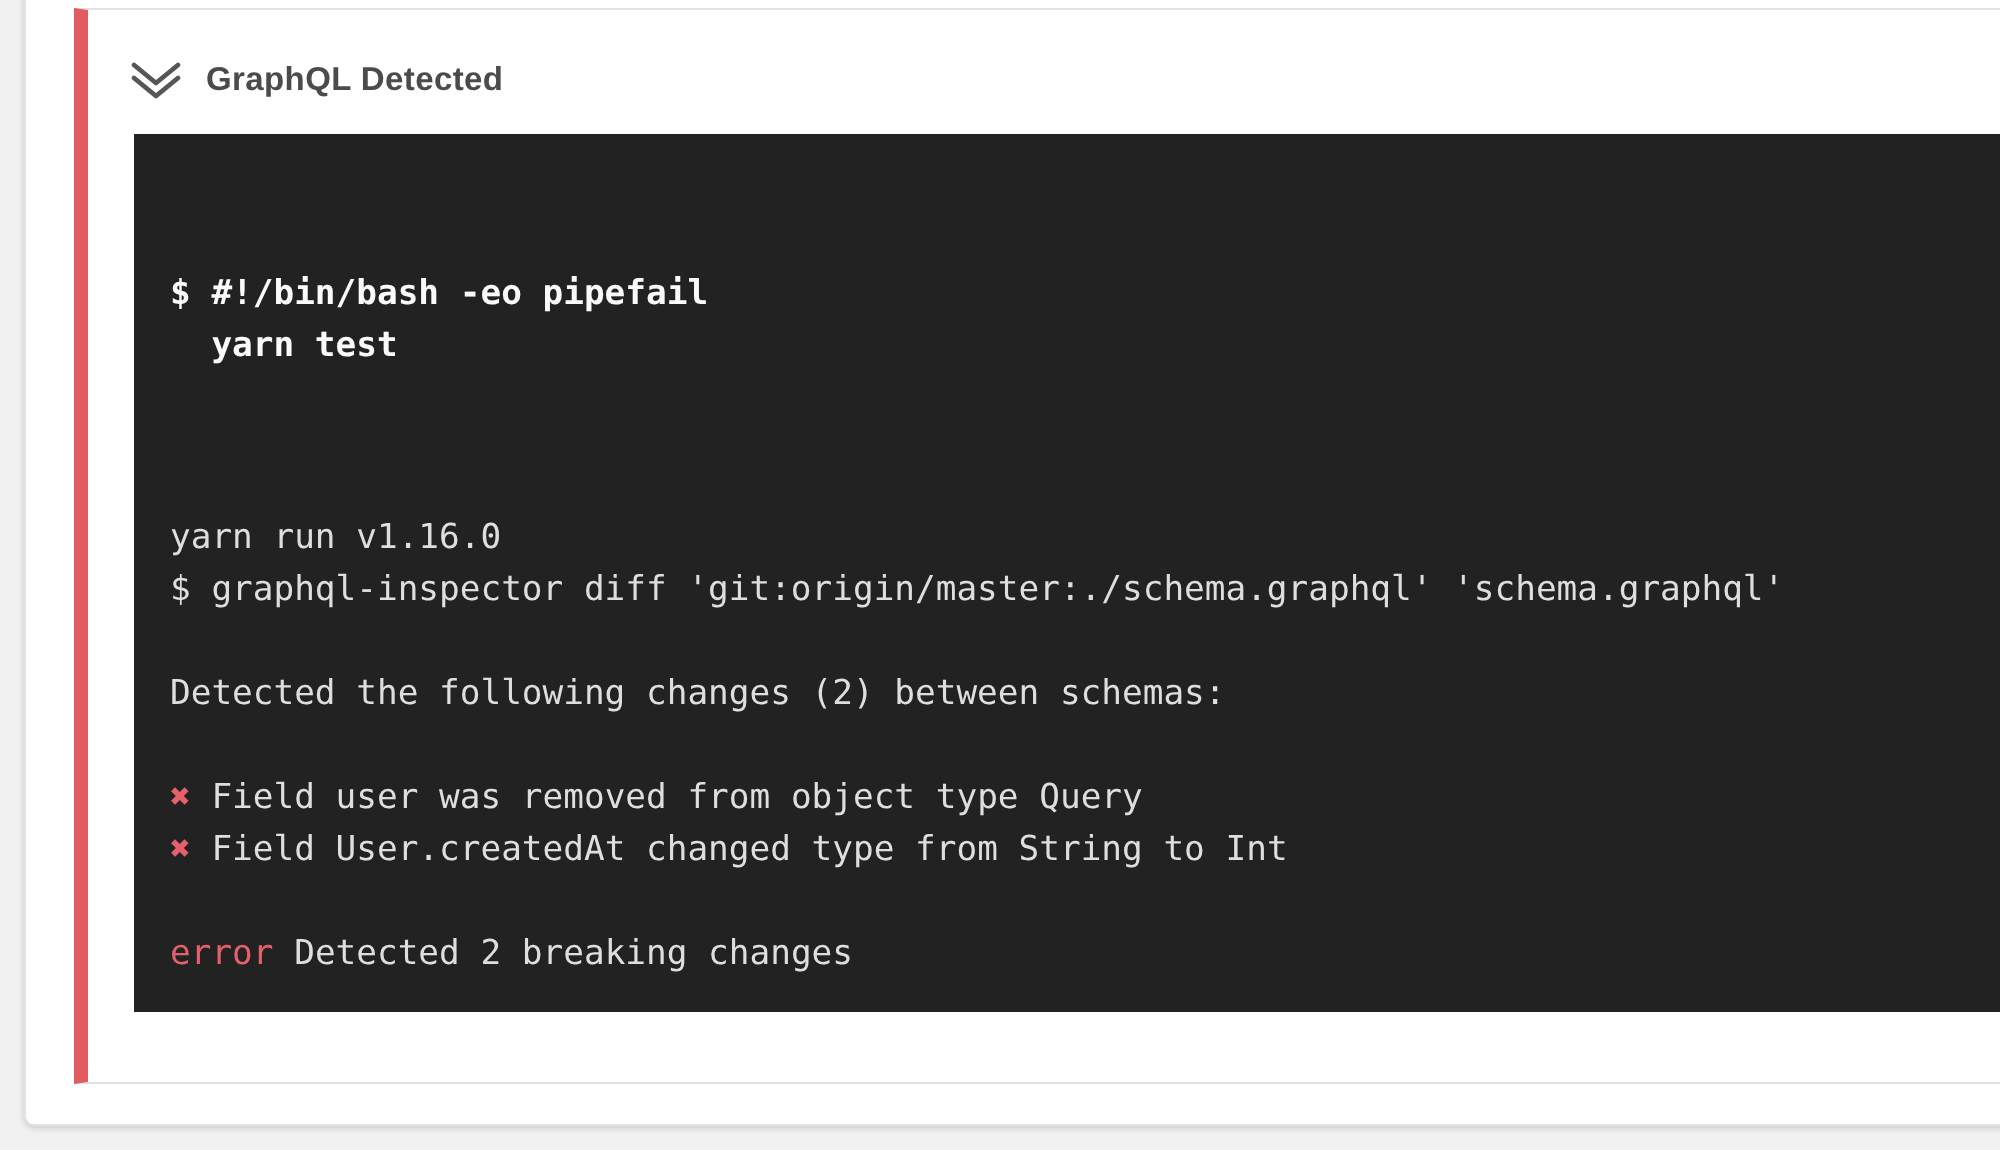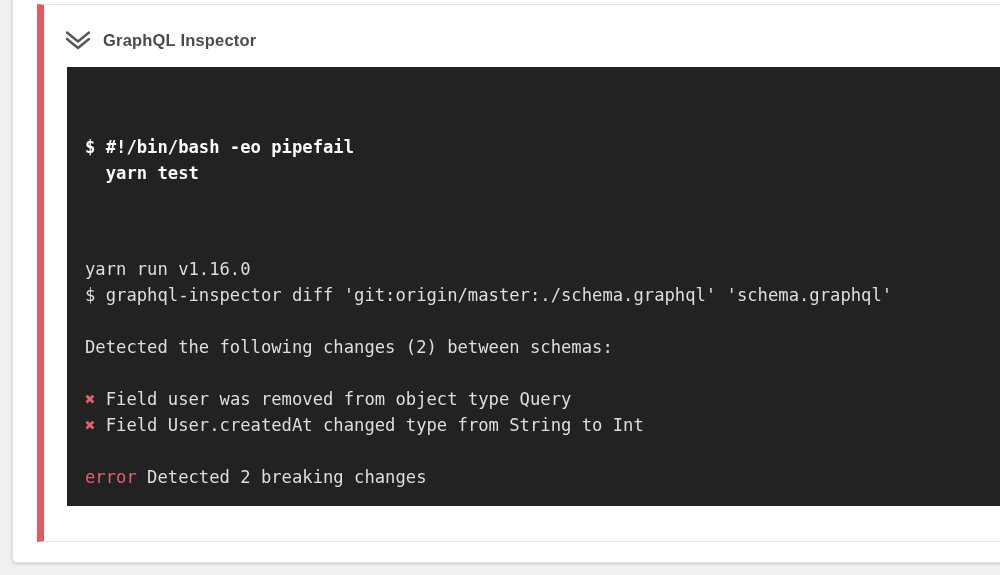--- a/index.html
+++ b/index.html
@@ -78,21 +78,21 @@
   <div class="card">
     <div class="step">
 
       <div class="step-header">
         <span>
           <svg width="28" height="23" viewBox="0 0 28 23">
             <polyline points="3,3.5 14,12.5 25,3.5" fill="none" stroke="#565656" stroke-width="2.4" stroke-linecap="round" stroke-linejoin="round"></polyline>
             <polyline points="3,10 14,19 25,10" fill="none" stroke="#565656" stroke-width="2.4" stroke-linecap="round" stroke-linejoin="round"></polyline>
           </svg>
         </span>
-        <span class="step-title">GraphQL Inspector</span>
+        <span class="step-title">GraphQL Detected</span>
       </div>
 
       <div class="terminal">
         <div class="cmd-block">$ #!/bin/bash -eo pipefail
   yarn test</div>
         <div><div class="term-line"><span>yarn run v1.16.0</span></div><div class="term-line"><span>$ graphql-inspector diff 'git:origin/master:./schema.graphql' 'schema.graphql'</span></div><div class="term-line">&nbsp;</div><div class="term-line"><span>Detected the following changes (2) between schemas:</span></div><div class="term-line">&nbsp;</div><div class="term-line"><span class="seg-red">✖</span><span> Field user was removed from object type Query</span></div><div class="term-line"><span class="seg-red">✖</span><span> Field User.createdAt changed type from String to Int</span></div><div class="term-line">&nbsp;</div><div class="term-line"><span class="seg-red">error</span><span> Detected 2 breaking changes</span></div><div class="term-line">&nbsp;</div></div>
       </div>
 
     </div>
   </div>

